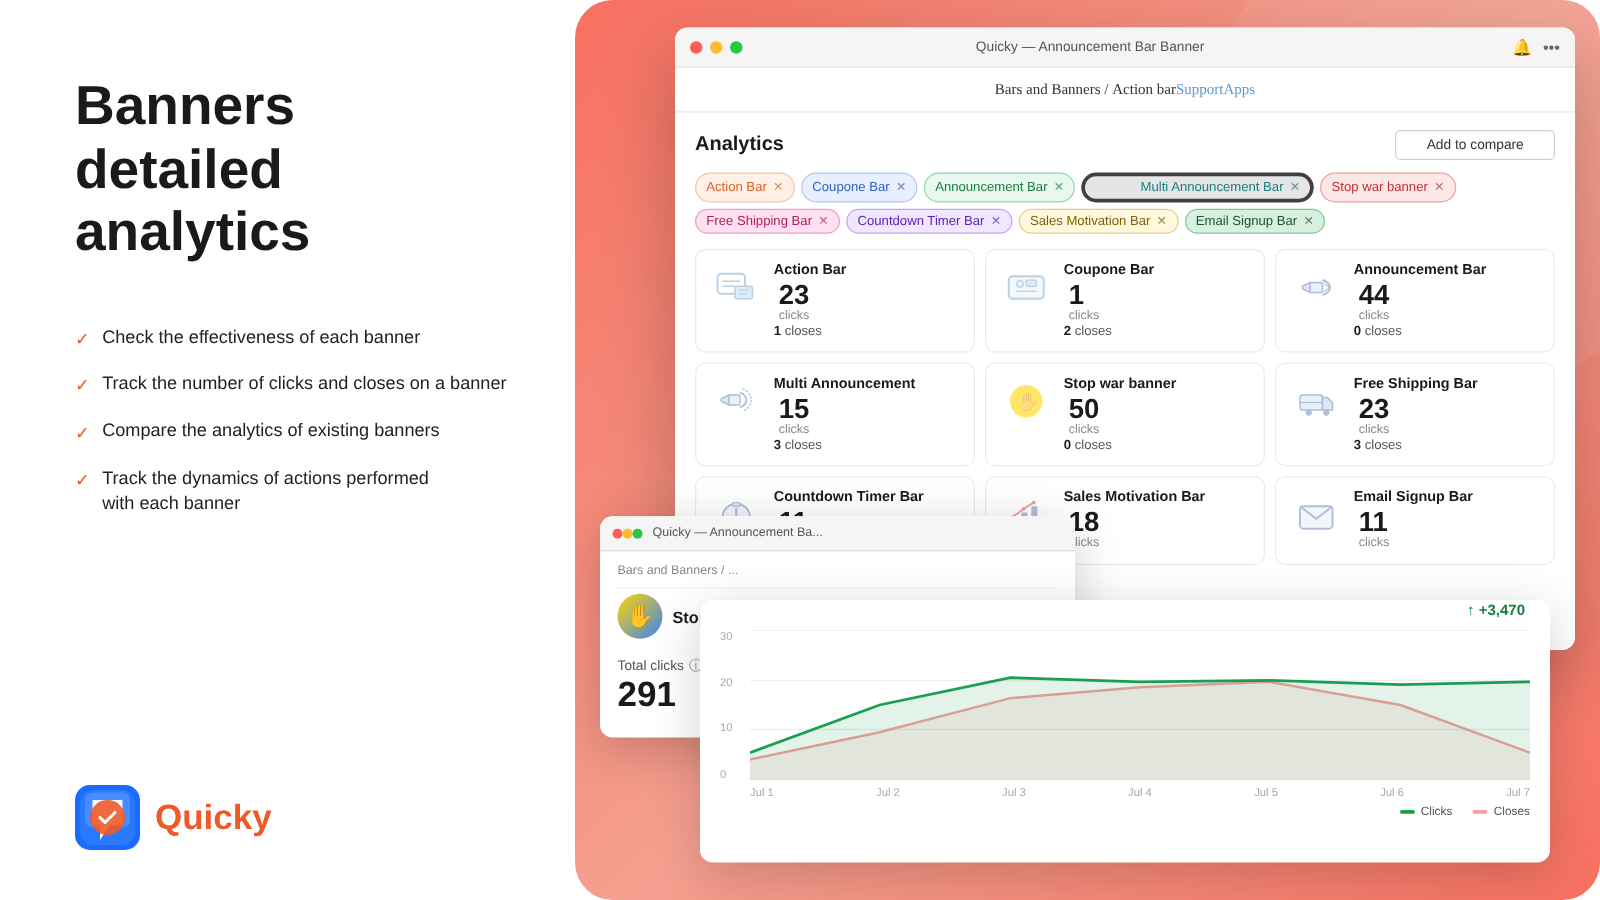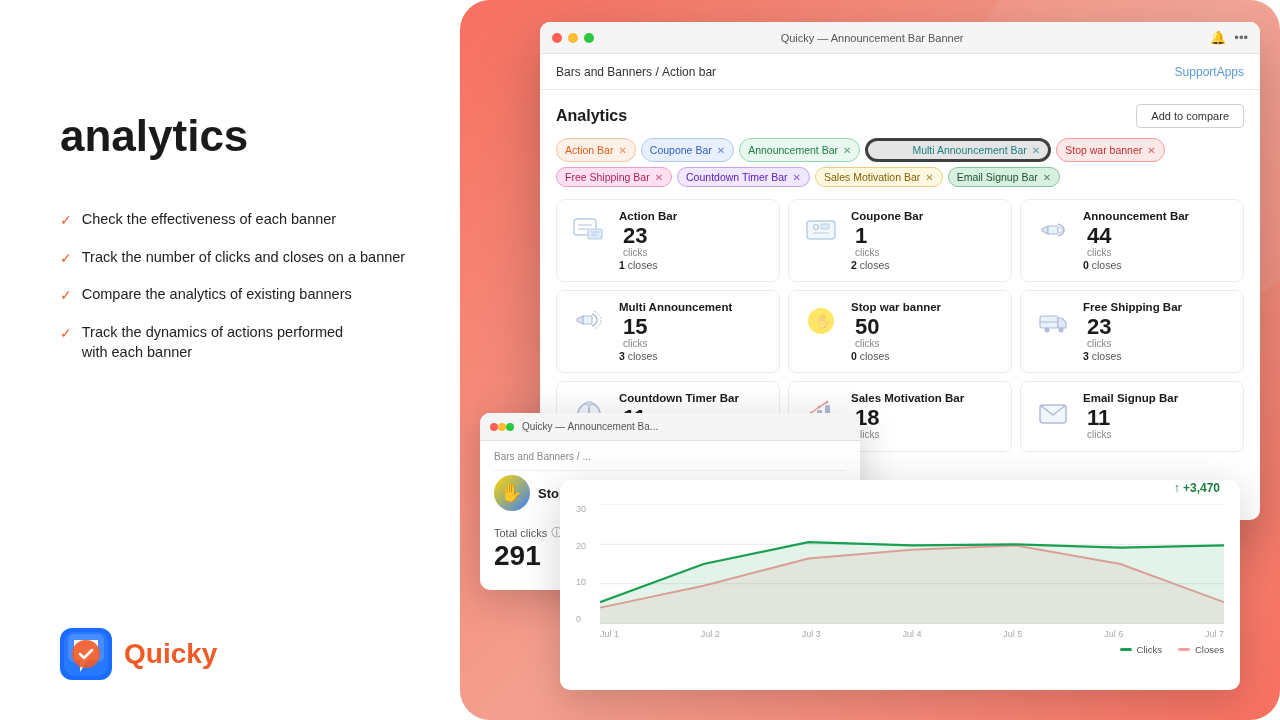--- a/index.html
+++ b/index.html
@@ -143,22 +143,23 @@
       font-size: 13px;
       color: #666;
     }
 
     .app-toolbar {
       height: 36px;
       border-bottom: 1px solid #e8e8e8;
       display: flex;
       align-items: center;
       padding: 0 16px;
-      justify-content: space-between;
+      justify-content: center;
       flex-shrink: 0;
+      font-family: Liberation Serif, serif;
     }
 
     .breadcrumb {
       font-size: 12px;
       color: #888;
     }
 
     .breadcrumb span {
       color: #333;
       font-weight: 500;
@@ -189,21 +190,21 @@
     }
 
     .analytics-title {
       font-size: 16px;
       font-weight: 600;
       color: #1a1a1a;
     }
 
     .add-compare-btn {
       font-size: 11px;
-      padding: 5px 14px;
+      padding: 5px 24px;
       border: 1px solid #d0d0d0;
       border-radius: 4px;
       background: #fff;
       color: #333;
       cursor: pointer;
     }
 
     .filter-tags {
       display: flex;
       flex-wrap: wrap;
@@ -449,21 +450,21 @@
       width: 52px;
       height: 52px;
     }
   </style>
 </head>
 <body>
 
 <div class="left-panel">
   <div class="left-content">
     <h1>
-      <br>
+      <span>Banners detailed</span><br>
       <span>analytics</span>
     </h1>
     <ul class="feature-list">
       <li>
         <span class="check-icon">✓</span>
         <span>Check the effectiveness of each banner</span>
       </li>
       <li>
         <span class="check-icon">✓</span>
         <span>Track the number of clicks and closes on a banner</span>

